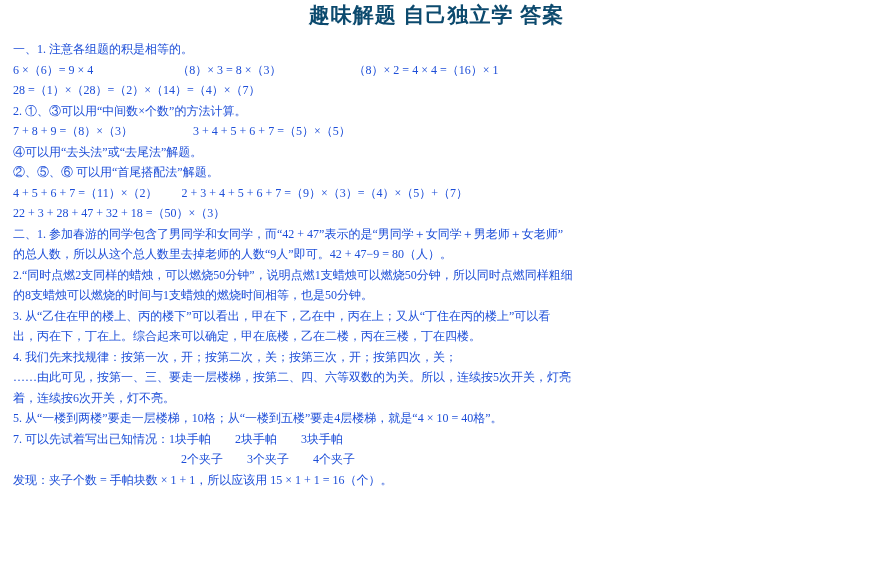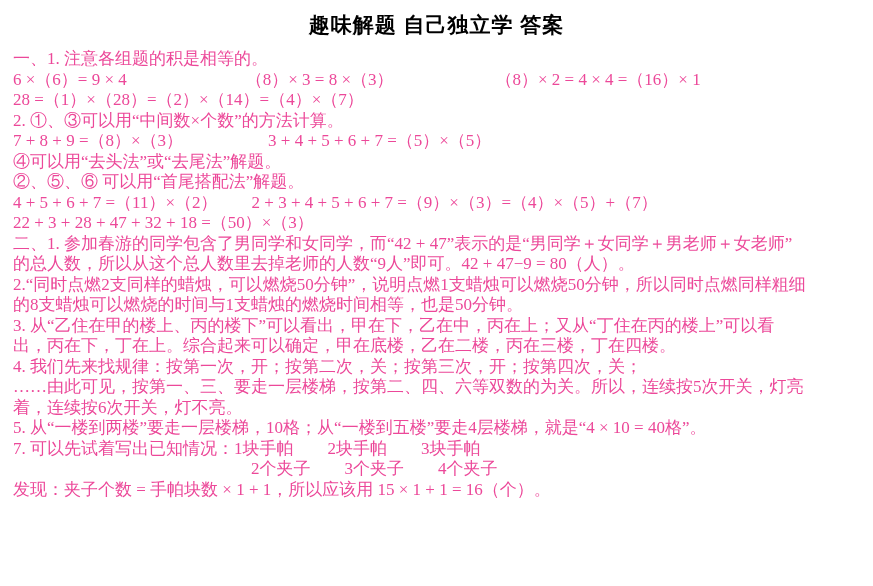--- a/index.html
+++ b/index.html
@@ -9,33 +9,33 @@
   }
   .page {
     position: relative;
     width: 873px;
     height: 586px;
     background: #ffffff;
     overflow: hidden;
   }
   .title {
     margin: 0;
-    padding-top: 11px;
+    padding-top: 1px;
     text-align: center;
     font-family: "Liberation Sans", "DejaVu Sans", sans-serif;
     font-weight: 700;
     font-size: 21px;
     letter-spacing: 1px;
-    color: #000000;
+    color: #0c4a6e;
   }
   .body-text {
     padding: 10px 0 0 13px;
     font-family: "Liberation Serif", "DejaVu Serif", serif;
-    font-size: 17px;
-    color: #ec4899;
+    font-size: 12px;
+    color: #1d4ed8;
   }
   .line {
     height: 20.5px;
     line-height: 20.5px;
     white-space: pre;
   }
 </style>
 </head>
 <body>
 

